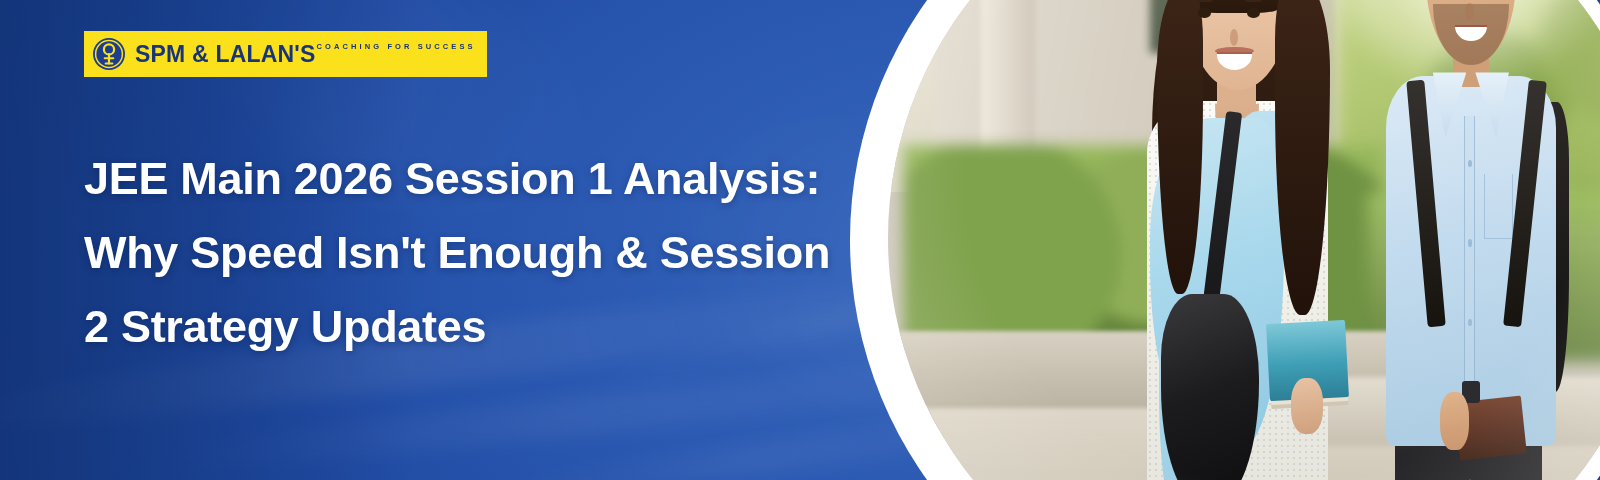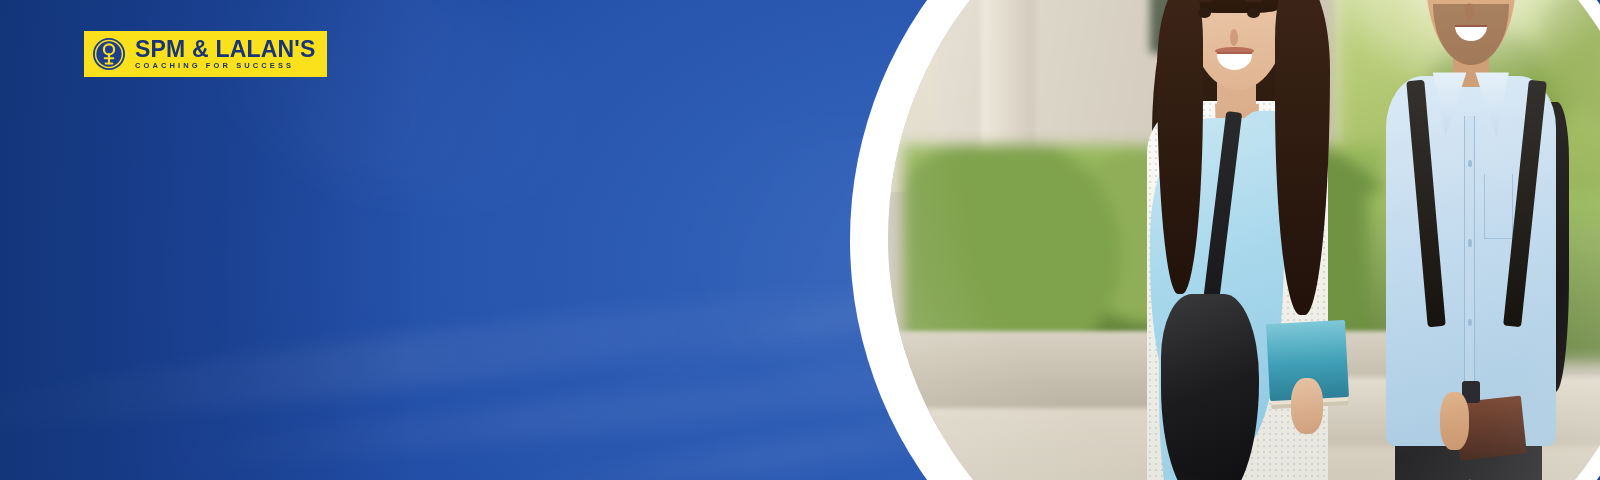--- a/index.html
+++ b/index.html
@@ -41,21 +41,21 @@
   
   .logo {
     position:absolute; left:84px; top:31px;
     height:46px;
     background:#fbe01c;
     display:flex; align-items:center;
     padding:0 11px 0 8px;
     gap:9px;
   }
   .logo-mark { width:34px; height:34px; flex:0 0 34px; display:block; }
-  .logo-txt { display:flex; flex-direction:column; justify-content:space-between; gap:1px; }
+  .logo-txt { display:flex; flex-direction:row; justify-content:space-between; gap:1px; }
   .logo-name {
     font-size:23px; font-weight:bold; color:#18357a;
     letter-spacing:.2px; line-height:1; font-family:"Liberation Sans", sans-serif;
   }
   .logo-tag {
     font-size:7.5px; font-weight:bold; color:#18357a;
     letter-spacing:3.1px; line-height:1;
   }
 
   
@@ -353,20 +353,25 @@
       <path d="M17 17.2 L17 26.4" stroke="#fbe01c" stroke-width="2.2" stroke-linecap="round"></path>
       <path d="M12.7 21.3 L21.3 21.3" stroke="#fbe01c" stroke-width="2" stroke-linecap="round"></path>
       <path d="M13.6 26.6 L20.4 26.6" stroke="#fbe01c" stroke-width="2" stroke-linecap="round"></path>
     </svg>
     <div class="logo-txt">
       <div class="logo-name">SPM &amp; LALAN'S</div>
       <div class="logo-tag">COACHING FOR SUCCESS</div>
     </div>
   </div>
 
+  <h1 class="headline">
+    <span class="hl-line">JEE Main 2026 Session 1 Analysis:</span>
+    <span class="hl-line">Why Speed Isn't Enough &amp; Session</span>
+    <span class="hl-line">2 Strategy Updates</span>
+  </h1>
 
   <div class="art">
     <div class="white-arc"></div>
 
     <div class="photo-circle">
       <div class="photo">
 
         <div class="bg-sky"></div>
         <div class="bg-building"></div>
         <div class="bg-col"></div>

